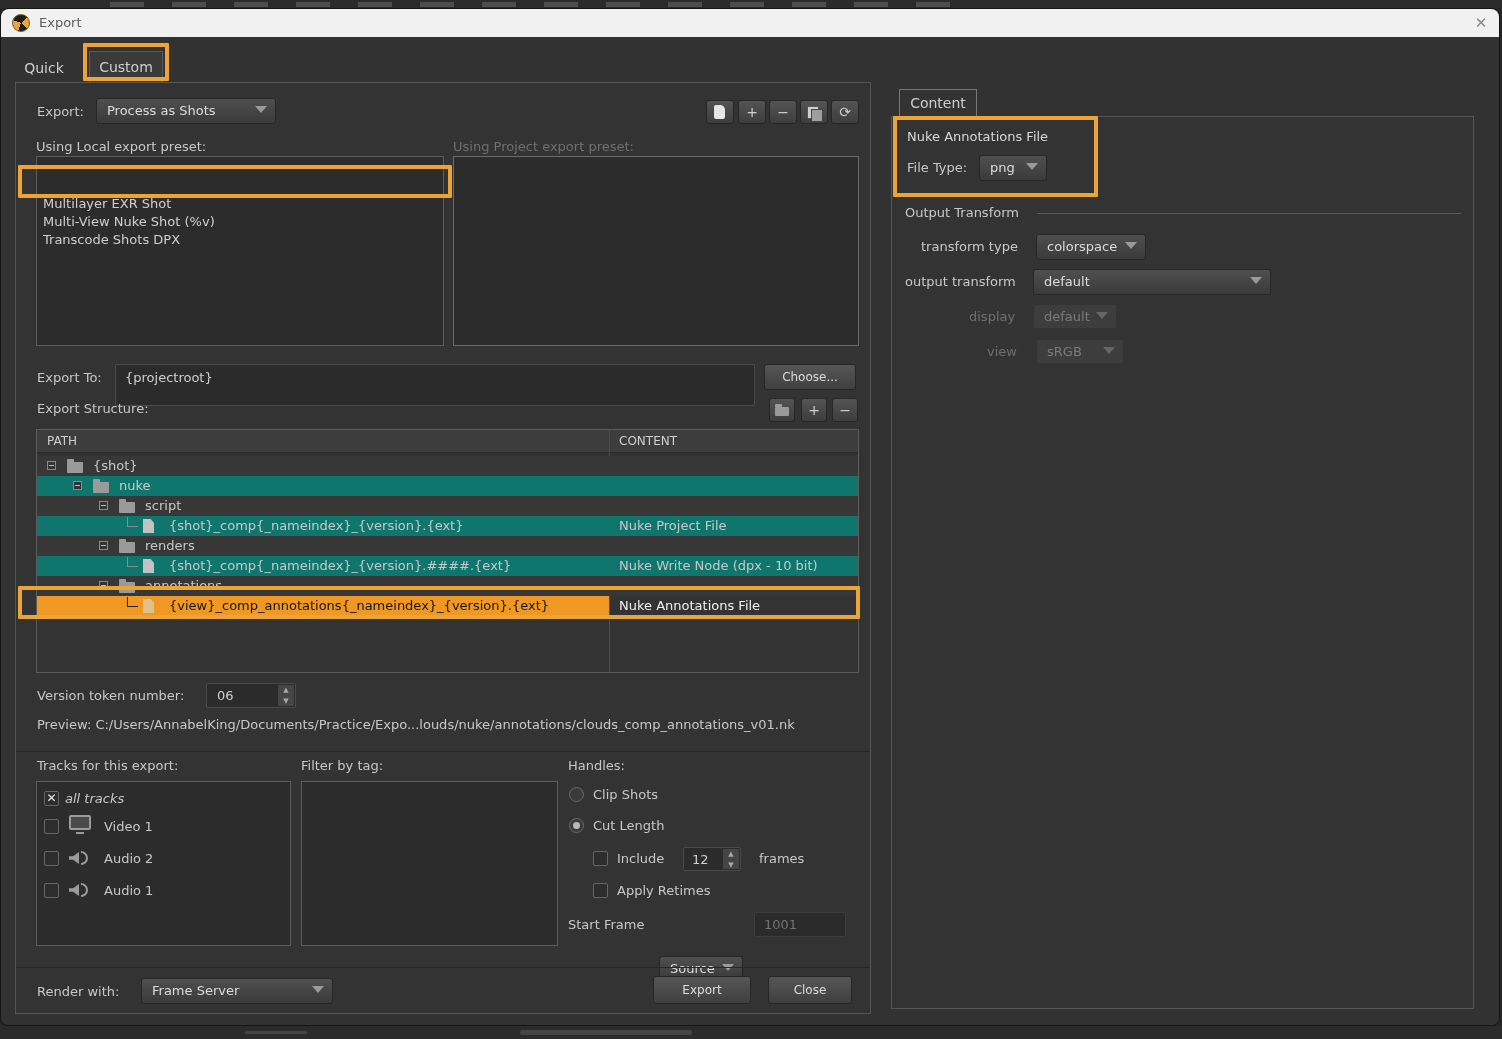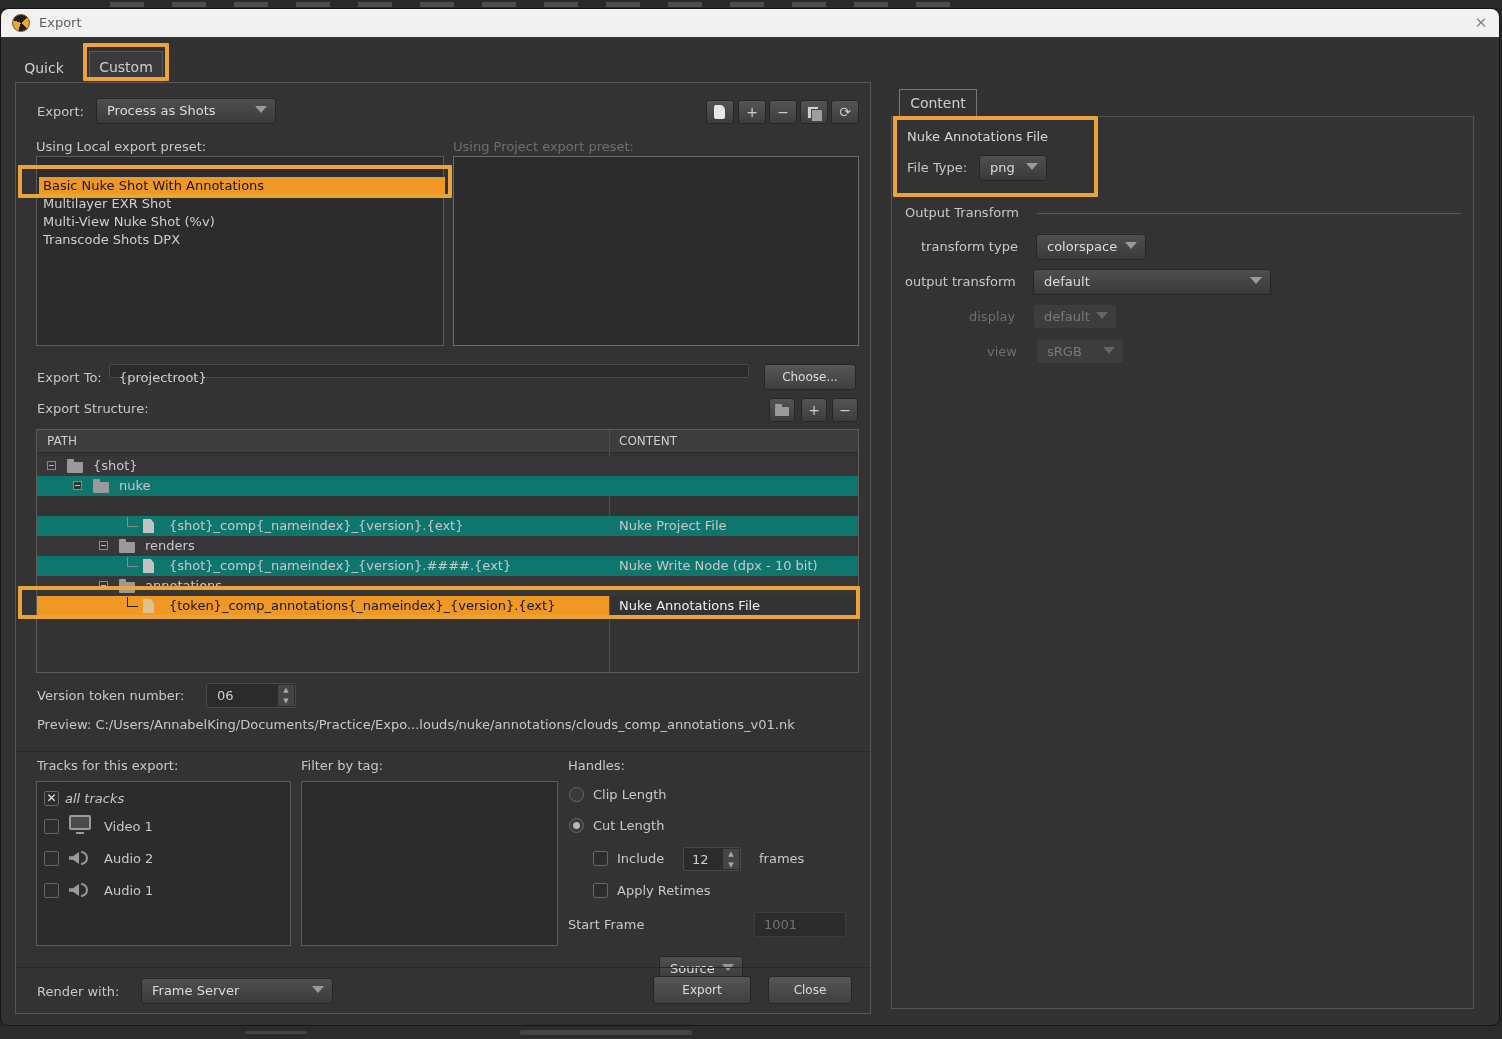--- a/index.html
+++ b/index.html
@@ -137,30 +137,29 @@
   <div class="abs ibtn" style="left:799px;top:91px">
     <span class="abs" style="left:6px;top:5px;width:10px;height:11px;background:#cfcfcf;border:1px solid #555"></span>
     <span class="abs" style="left:10px;top:8px;width:10px;height:11px;background:#9f9f9f;border:1px solid #444"></span>
   </div>
   <div class="abs ibtn" style="left:830px;top:91px">
     <span>⟳</span>
   </div>
 
   <div class="abs lbl" style="left:35px;top:130px">Using Local export preset:</div>
   <div class="abs lbox" style="left:35px;top:147px;width:408px;height:190px">
-    <div class="abs pitem pitem-sel" style="top:20px">Basic Nuke Shot With Annotations</div>
     <div class="abs pitem" style="top:38px">Multilayer EXR Shot</div>
     <div class="abs pitem" style="top:56px">Multi-View Nuke Shot (%v)</div>
     <div class="abs pitem" style="top:74px">Transcode Shots DPX</div>
   </div>
   <div class="abs lbl dim" style="left:452px;top:130px">Using Project export preset:</div>
   <div class="abs lbox" style="left:452px;top:147px;width:406px;height:190px;border-color:#6a6a6a"></div>
 
   <div class="abs lbl" style="left:36px;top:361px">Export To:</div>
-  <div class="abs field" style="left:108px;top:355px;width:640px;height:14px">
+  <div class="abs field" style="left:114px;top:355px;width:640px;height:42px">
     <span class="abs" style="left:9px;top:5px">{projectroot}</span>
   </div>
   <div class="abs btn" style="left:763px;top:355px;width:92px;height:26px;line-height:24px">Choose...</div>
 
   <div class="abs lbl" style="left:36px;top:392px">Export Structure:</div>
   <div class="abs ibtn" style="left:768px;top:389px;width:26px">
     <span class="abs folder" style="left:5px;top:8px;width:14px;height:9px"></span>
   </div>
   <div class="abs ibtn" style="left:800px;top:389px;width:26px">
     <span>+</span>
@@ -178,20 +177,25 @@
 
     <div class="abs trow trow-a" style="top:26px">
       <span class="abs twig" style="left:10px;top:5px"></span>
       <span class="abs folder" style="left:30px;top:6px"></span>
       <span class="abs tname" style="left:56px">{shot}</span>
     </div>
     <div class="abs trow trow-b" style="top:46px">
       <span class="abs twig" style="left:36px;top:5px"></span>
       <span class="abs folder" style="left:56px;top:6px"></span>
       <span class="abs tname" style="left:82px">nuke</span>
+    </div>
+    <div class="abs trow trow-a" style="top:66px">
+      <span class="abs twig" style="left:62px;top:5px"></span>
+      <span class="abs folder" style="left:82px;top:6px"></span>
+      <span class="abs tname" style="left:108px">script</span>
     </div>
     <div class="abs trow trow-b" style="top:86px">
       <span class="abs lcorner" style="left:90px;top:1px"></span>
       <span class="abs fico" style="left:106px;top:3px"></span>
       <span class="abs tname" style="left:132px">{shot}_comp{_nameindex}_{version}.{ext}</span>
       <span class="abs tcontent">Nuke Project File</span>
     </div>
     <div class="abs trow trow-a" style="top:106px">
       <span class="abs twig" style="left:62px;top:5px"></span>
       <span class="abs folder" style="left:82px;top:6px"></span>
@@ -205,21 +209,21 @@
     </div>
     <div class="abs trow trow-a" style="top:146px">
       <span class="abs twig" style="left:62px;top:5px"></span>
       <span class="abs folder" style="left:82px;top:6px"></span>
       <span class="abs tname" style="left:108px">annotations</span>
     </div>
     <div class="abs trow" style="top:166px">
       <span class="abs" style="left:0;top:0;width:572px;height:20px;background:#ef9823"></span>
       <span class="abs lcorner" style="left:90px;top:1px;border-color:#222;z-index:2"></span>
       <span class="abs fico fico-tan" style="left:106px;top:3px;z-index:2"></span>
-      <span class="abs tname" style="left:132px;color:#161616;z-index:2">{token}_comp_annotations{_nameindex}_{version}.{ext}</span>
+      <span class="abs tname" style="left:132px;color:#161616;z-index:2">{view}_comp_annotations{_nameindex}_{version}.{ext}</span>
       <span class="abs tcontent" style="color:#f0f0f0">Nuke Annotations File</span>
     </div>
   </div>
 
   <div class="abs lbl" style="left:36px;top:679px">Version token number:</div>
   <div class="abs field" style="left:205px;top:674px;width:90px;height:25px">
     <span class="abs" style="left:10px;top:4px">06</span>
     <span class="spin">
       <span>▲</span>
       <span>▼</span>
@@ -250,21 +254,21 @@
     <div class="abs spk" style="left:32px;top:102px"></div>
     <div class="abs spk-wave" style="left:44px;top:101px"></div>
     <div class="abs lbl" style="left:67px;top:101px">Audio 1</div>
   </div>
 
   <div class="abs lbl" style="left:300px;top:749px">Filter by tag:</div>
   <div class="abs lbox" style="left:300px;top:772px;width:257px;height:165px"></div>
 
   <div class="abs lbl" style="left:567px;top:749px">Handles:</div>
   <div class="abs radio" style="left:568px;top:778px"></div>
-  <div class="abs lbl" style="left:592px;top:778px">Clip Length</div>
+  <div class="abs lbl" style="left:592px;top:778px">Clip Shots</div>
   <div class="abs radio radio-on" style="left:568px;top:809px"></div>
   <div class="abs lbl" style="left:592px;top:809px">Cut Length</div>
 
   <div class="abs cb" style="left:592px;top:842px"></div>
   <div class="abs lbl" style="left:616px;top:842px">Include</div>
   <div class="abs field" style="left:682px;top:838px;width:58px;height:24px">
     <span class="abs" style="left:8px;top:4px">12</span>
     <span class="spin">
       <span>▲</span>
       <span>▼</span>

